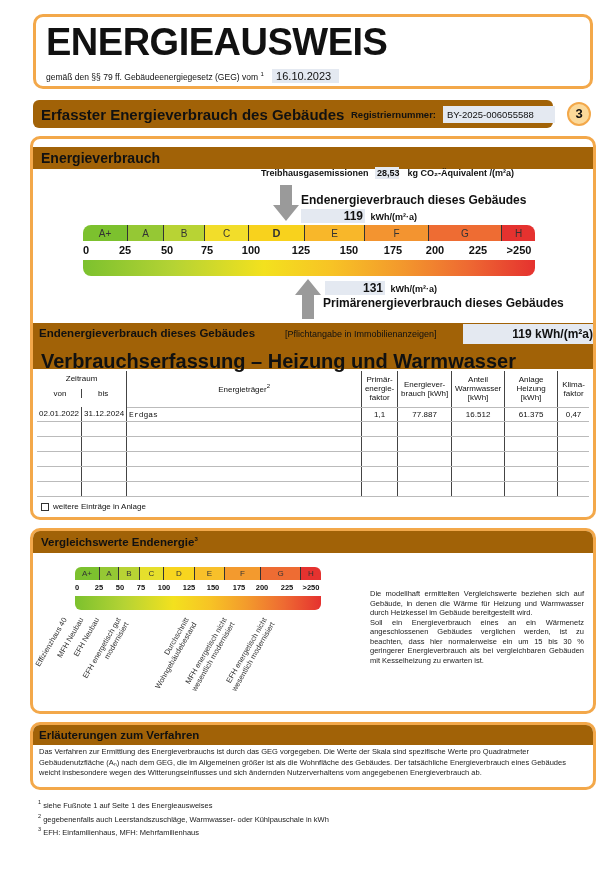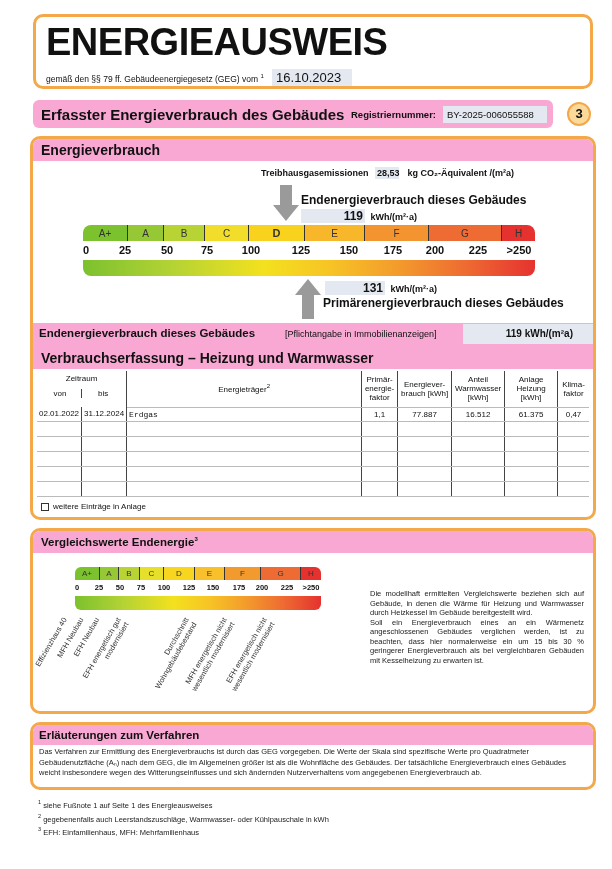--- a/index.html
+++ b/index.html
@@ -1,54 +1,54 @@
 <!DOCTYPE html>
 <html><head>
 <meta charset="utf-8">
 <style>
   * { box-sizing: border-box; margin: 0; padding: 0; }
   body { width: 612px; height: 869px; background: #fff; font-family: "Liberation Sans", sans-serif; color: #111; position: relative; overflow: hidden; }
   .abs { position: absolute; }
   .frame { position: absolute; border: 3px solid #f3a84a; border-radius: 10px; background: #fff; }
-  .header-band { background: #f9a8d4; font-weight: bold; }
+  .header-band { background: #a16207; font-weight: bold; }
   .field { background: #e4e9f1; }
   .scale-top { position: absolute; height: 16px; border-radius: 8px 8px 0 0; overflow: hidden; display: flex; }
   .scale-top .cls { height: 100%; display: flex; align-items: center; justify-content: center; font-size: 10px; color: #333; border-right: 1px solid #333; }
   .scale-top .cls:last-child { border-right: none; }
   .scale-bot { position: absolute; height: 16px; border-radius: 0 0 8px 8px; background: linear-gradient(to right, #7cc12e 0%, #b5d334 20%, #f3e11e 40%, #f7c325 55%, #f39a2c 70%, #ee6a32 85%, #e5322f 100%); }
   .ticks { position: absolute; font-weight: bold; }
   .ticks span { position: absolute; transform: translateX(-50%); white-space: nowrap; }
   table.cons { border-collapse: collapse; width: 100%; font-size: 8px; }
   table.cons td, table.cons th { border-right: 1px solid #444; border-bottom: 1px solid #bbb; text-align: center; font-weight: normal; padding: 1px 2px; }
   table.cons td:last-child, table.cons th:last-child { border-right: none; }
   .rot-label { position: absolute; font-size: 7.5px; color: #333; transform-origin: right top; transform: rotate(-60deg); white-space: nowrap; text-align: right; line-height: 9px; }
 </style>
 </head>
 <body>
 
 <div class="frame" style="left:33px; top:14px; width:560px; height:75px;">
   <div class="abs" style="left:10px; top:4px; font-size:38px; font-weight:bold; letter-spacing:-0.5px;">ENERGIEAUSWEIS</div>
   <div class="abs" style="left:10px; top:52px; font-size:8.5px; white-space:nowrap;">
     <span>gemäß den §§ 79 ff. Gebäudeenergiegesetz (GEG) vom</span>
     <sup style="font-size:6px;">1</sup>
-    <span class="field" style="display:inline-block; margin-left:6px; padding:1px 4px; font-size:13px; width:80px;">16.10.2023</span>
+    <span class="field" style="display:inline-block; margin-left:6px; padding:1px 4px; font-size:11px; width:67px;">16.10.2023</span>
   </div>
 </div>
 
 <div class="abs header-band" style="left:33px; top:100px; width:520px; height:28px; border-radius:6px;">
   <div class="abs" style="left:8px; top:6px; font-size:15px;">Erfasster Energieverbrauch des Gebäudes</div>
   <div class="abs" style="left:318px; top:9px; font-size:9.5px;">Registriernummer:</div>
-  <div class="abs field" style="left:410px; top:6px; width:104px; padding:3px 4px; font-size:9.5px; font-weight:normal;">BY-2025-006055588</div>
+  <div class="abs field" style="left:410px; top:6px; width:112px; padding:3px 4px; font-size:9.5px; font-weight:normal;">BY-2025-006055588</div>
 </div>
 <div class="abs" style="left:567px; top:102px; width:24px; height:24px; border-radius:50%; background:#fbd99a; border:2px solid #f3a84a; text-align:center; line-height:20px; font-weight:bold; font-size:13px;">
   <span>3</span>
 </div>
 
 <div class="frame" style="left:30px; top:136px; width:566px; height:224px; overflow:hidden;">
-  <div class="header-band abs" style="left:0; top:0; right:0; height:22px;">
+  <div class="header-band abs" style="left:0; top:8px; right:0; height:22px;">
     <span class="abs" style="left:8px; top:3px; font-size:14px;">Energieverbrauch</span>
   </div>
 
   <div class="abs" style="left:228px; top:28px; font-size:9px; font-weight:bold; white-space:nowrap;">
     <span>Treibhausgasemissionen</span>
     <span class="field" style="display:inline-block; width:24px; margin-left:4px; font-weight:bold; padding:1px 2px;">28,53</span>
     <span style="margin-left:6px;">kg CO₂-Äquivalent /(m²a)</span>
   </div>
 
   <div class="abs" style="left:240px; top:46px;">
@@ -96,29 +96,29 @@
   <div class="abs" style="left:292px; top:142px; font-size:9px; font-weight:bold; white-space:nowrap;">
     <span class="field" style="display:inline-block; width:60px; text-align:right; font-size:12px; padding-right:2px;">131</span>
     <span style="margin-left:3px;">kWh/(m²·a)</span>
   </div>
   <div class="abs" style="left:290px; top:157px; font-size:12px; font-weight:bold;">Primärenergieverbrauch dieses Gebäudes</div>
 </div>
 
 <div class="abs header-band" style="left:33px; top:323px; width:560px; height:22px;">
   <span class="abs" style="left:6px; top:4px; font-size:11.5px;">Endenergieverbrauch dieses Gebäudes</span>
   <span class="abs" style="left:252px; top:6px; font-size:9px; font-weight:normal;">[Pflichtangabe in Immobilienanzeigen]</span>
-  <div class="abs field" style="left:430px; top:1px; width:130px; height:20px; text-align:right; padding-right:20px; font-size:10px; line-height:20px;">
+  <div class="abs field" style="left:430px; top:1px; width:130px; height:20px; text-align:right; padding-right:0; font-size:12px; line-height:20px;">
     <span>119</span>
     <span>kWh/(m²a)</span>
   </div>
 </div>
 
 <div class="frame" style="left:30px; top:345px; width:566px; height:175px; overflow:hidden; border-top:none; border-radius:0 0 10px 10px;">
   <div class="header-band abs" style="left:0; top:0; right:0; height:24px;">
-    <span class="abs" style="left:8px; top:5px; font-size:14px;">Verbrauchserfassung – Heizung und Warmwasser</span>
+    <span class="abs" style="left:8px; top:5px; font-size:20px;">Verbrauchserfassung – Heizung und Warmwasser</span>
   </div>
   <div class="abs" style="left:4px; top:26px; right:4px;">
     <table class="cons">
       <tbody>
           <tr style="height:36px;">
         <th colspan="2" style="width:88px; vertical-align:top; border-bottom:none;">
           <div style="margin-top:2px;">Zeitraum</div>
           <div style="display:flex; margin-top:6px;">
             <span style="flex:1; border-right:1px solid #444;">von</span>
             <span style="flex:1;">bis</span>

